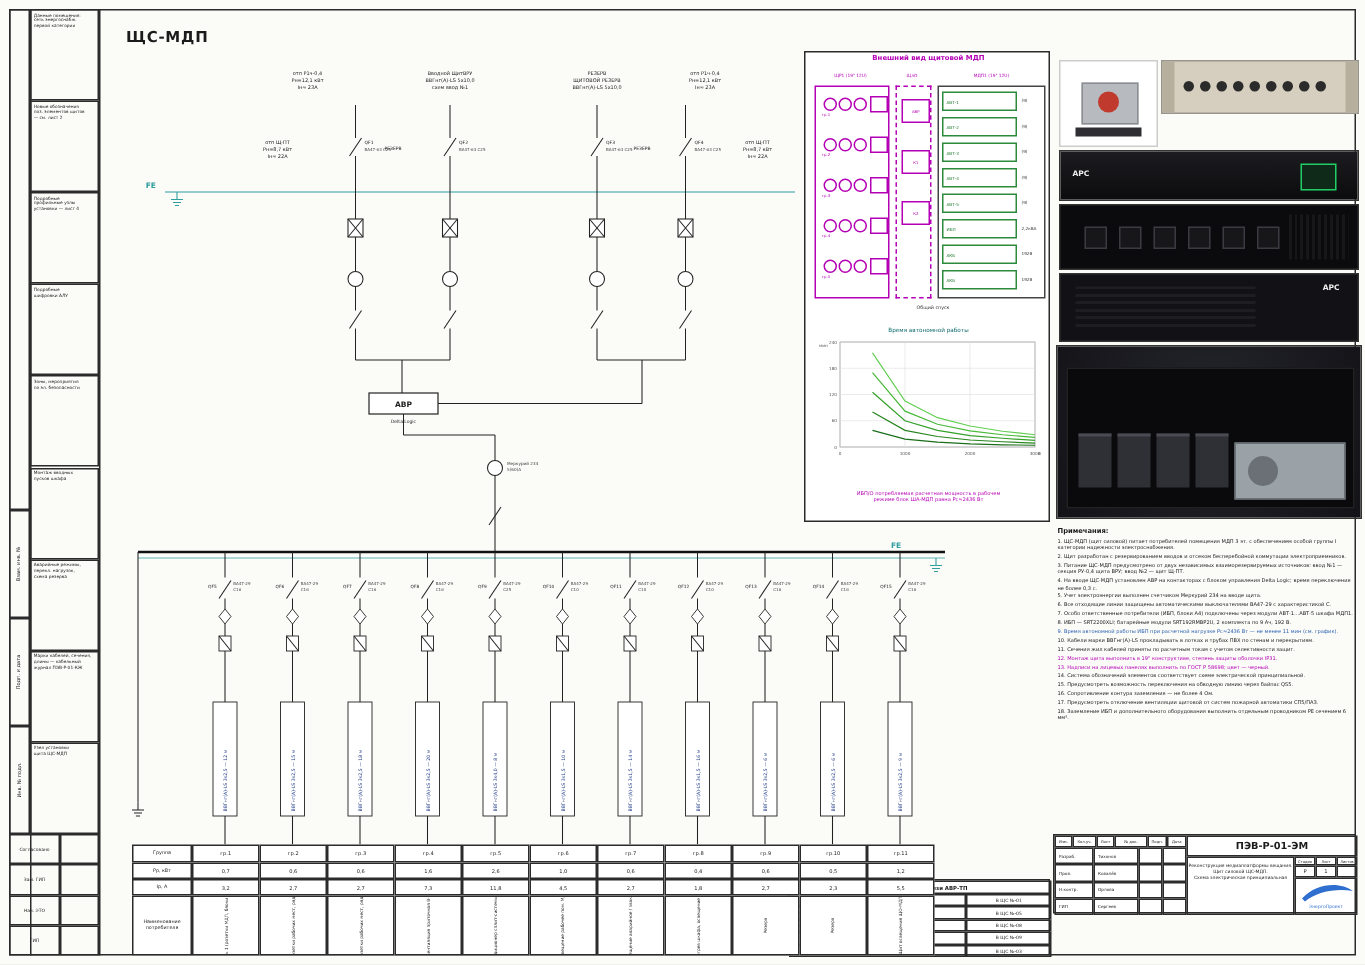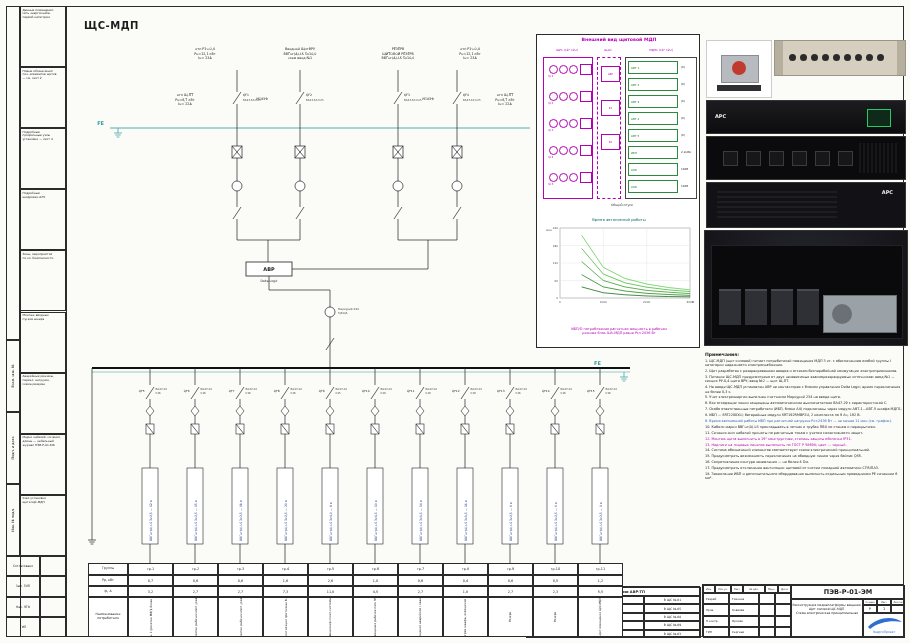--- a/index.html
+++ b/index.html
@@ -451,21 +451,21 @@
       <div class="bx" style="position: absolute; left: 0px; top: 17.4px; width: 118px; height: 8.4px; font-size: 3px; padding-left: 2px; display: flex; align-items: center; box-sizing: border-box;">ВЦ/41-200 — Модбас</div>
       <div class="bx" style="position: absolute; left: 118px; top: 17.4px; width: 57px; height: 8.4px; font-size: 3px; display: flex; align-items: center; justify-content: center;">В ЩС №-05</div>
       <div class="bx" style="position: absolute; left: 0px; top: 25.8px; width: 118px; height: 8.4px; font-size: 3px; padding-left: 2px; display: flex; align-items: center; box-sizing: border-box;">ИБП SRT2200XLI — Модбас</div>
       <div class="bx" style="position: absolute; left: 118px; top: 25.8px; width: 57px; height: 8.4px; font-size: 3px; display: flex; align-items: center; justify-content: center;">В ЩС №-08</div>
       <div class="bx" style="position: absolute; left: 0px; top: 34.2px; width: 118px; height: 8.4px; font-size: 3px; padding-left: 2px; display: flex; align-items: center; box-sizing: border-box;">Батарейный модуль SRT192</div>
       <div class="bx" style="position: absolute; left: 118px; top: 34.2px; width: 57px; height: 8.4px; font-size: 3px; display: flex; align-items: center; justify-content: center;">В ЩС №-09</div>
       <div class="bx" style="position: absolute; left: 0px; top: 42.6px; width: 118px; height: 8.4px; font-size: 3px; padding-left: 2px; display: flex; align-items: center; box-sizing: border-box;">Вентиляция щитовой</div>
       <div class="bx" style="position: absolute; left: 118px; top: 42.6px; width: 57px; height: 8.4px; font-size: 3px; display: flex; align-items: center; justify-content: center;">В ЩС №-03</div>
     </div>
 
-  <div id="titleblock" class="abs bx" style="left:702px;top:584px;width:202px;height:53px;background:#fff;">
+  <div id="titleblock" class="abs bx" style="left:702px;top:556px;width:202px;height:53px;background:#fff;">
     <div class="abs bx cflex" style="left:88px;top:0;width:114px;height:14px;font-size:6.5px;font-weight:bold;">ПЭВ-Р-01-ЭМ</div>
     <div class="abs bx" style="left:88px;top:14px;width:72px;height:39px;text-align:center;font-size:3px;line-height:4px;padding-top:3px;">
       <div>Реконструкция медиаплатформы вещания.</div>
       <div>Щит силовой ЩС-МДП.</div>
       <div>Схема электрическая принципиальная</div>
     </div>
     <div class="abs bx" style="left:160px;top:28px;width:42px;height:25px;">
       <svg width="42" height="16" viewBox="0 0 42 16">
         <path d="M4,13 C14,2 30,2 38,8 C28,6 14,8 6,15 Z" fill="#2f6fd0"></path>
       </svg>

